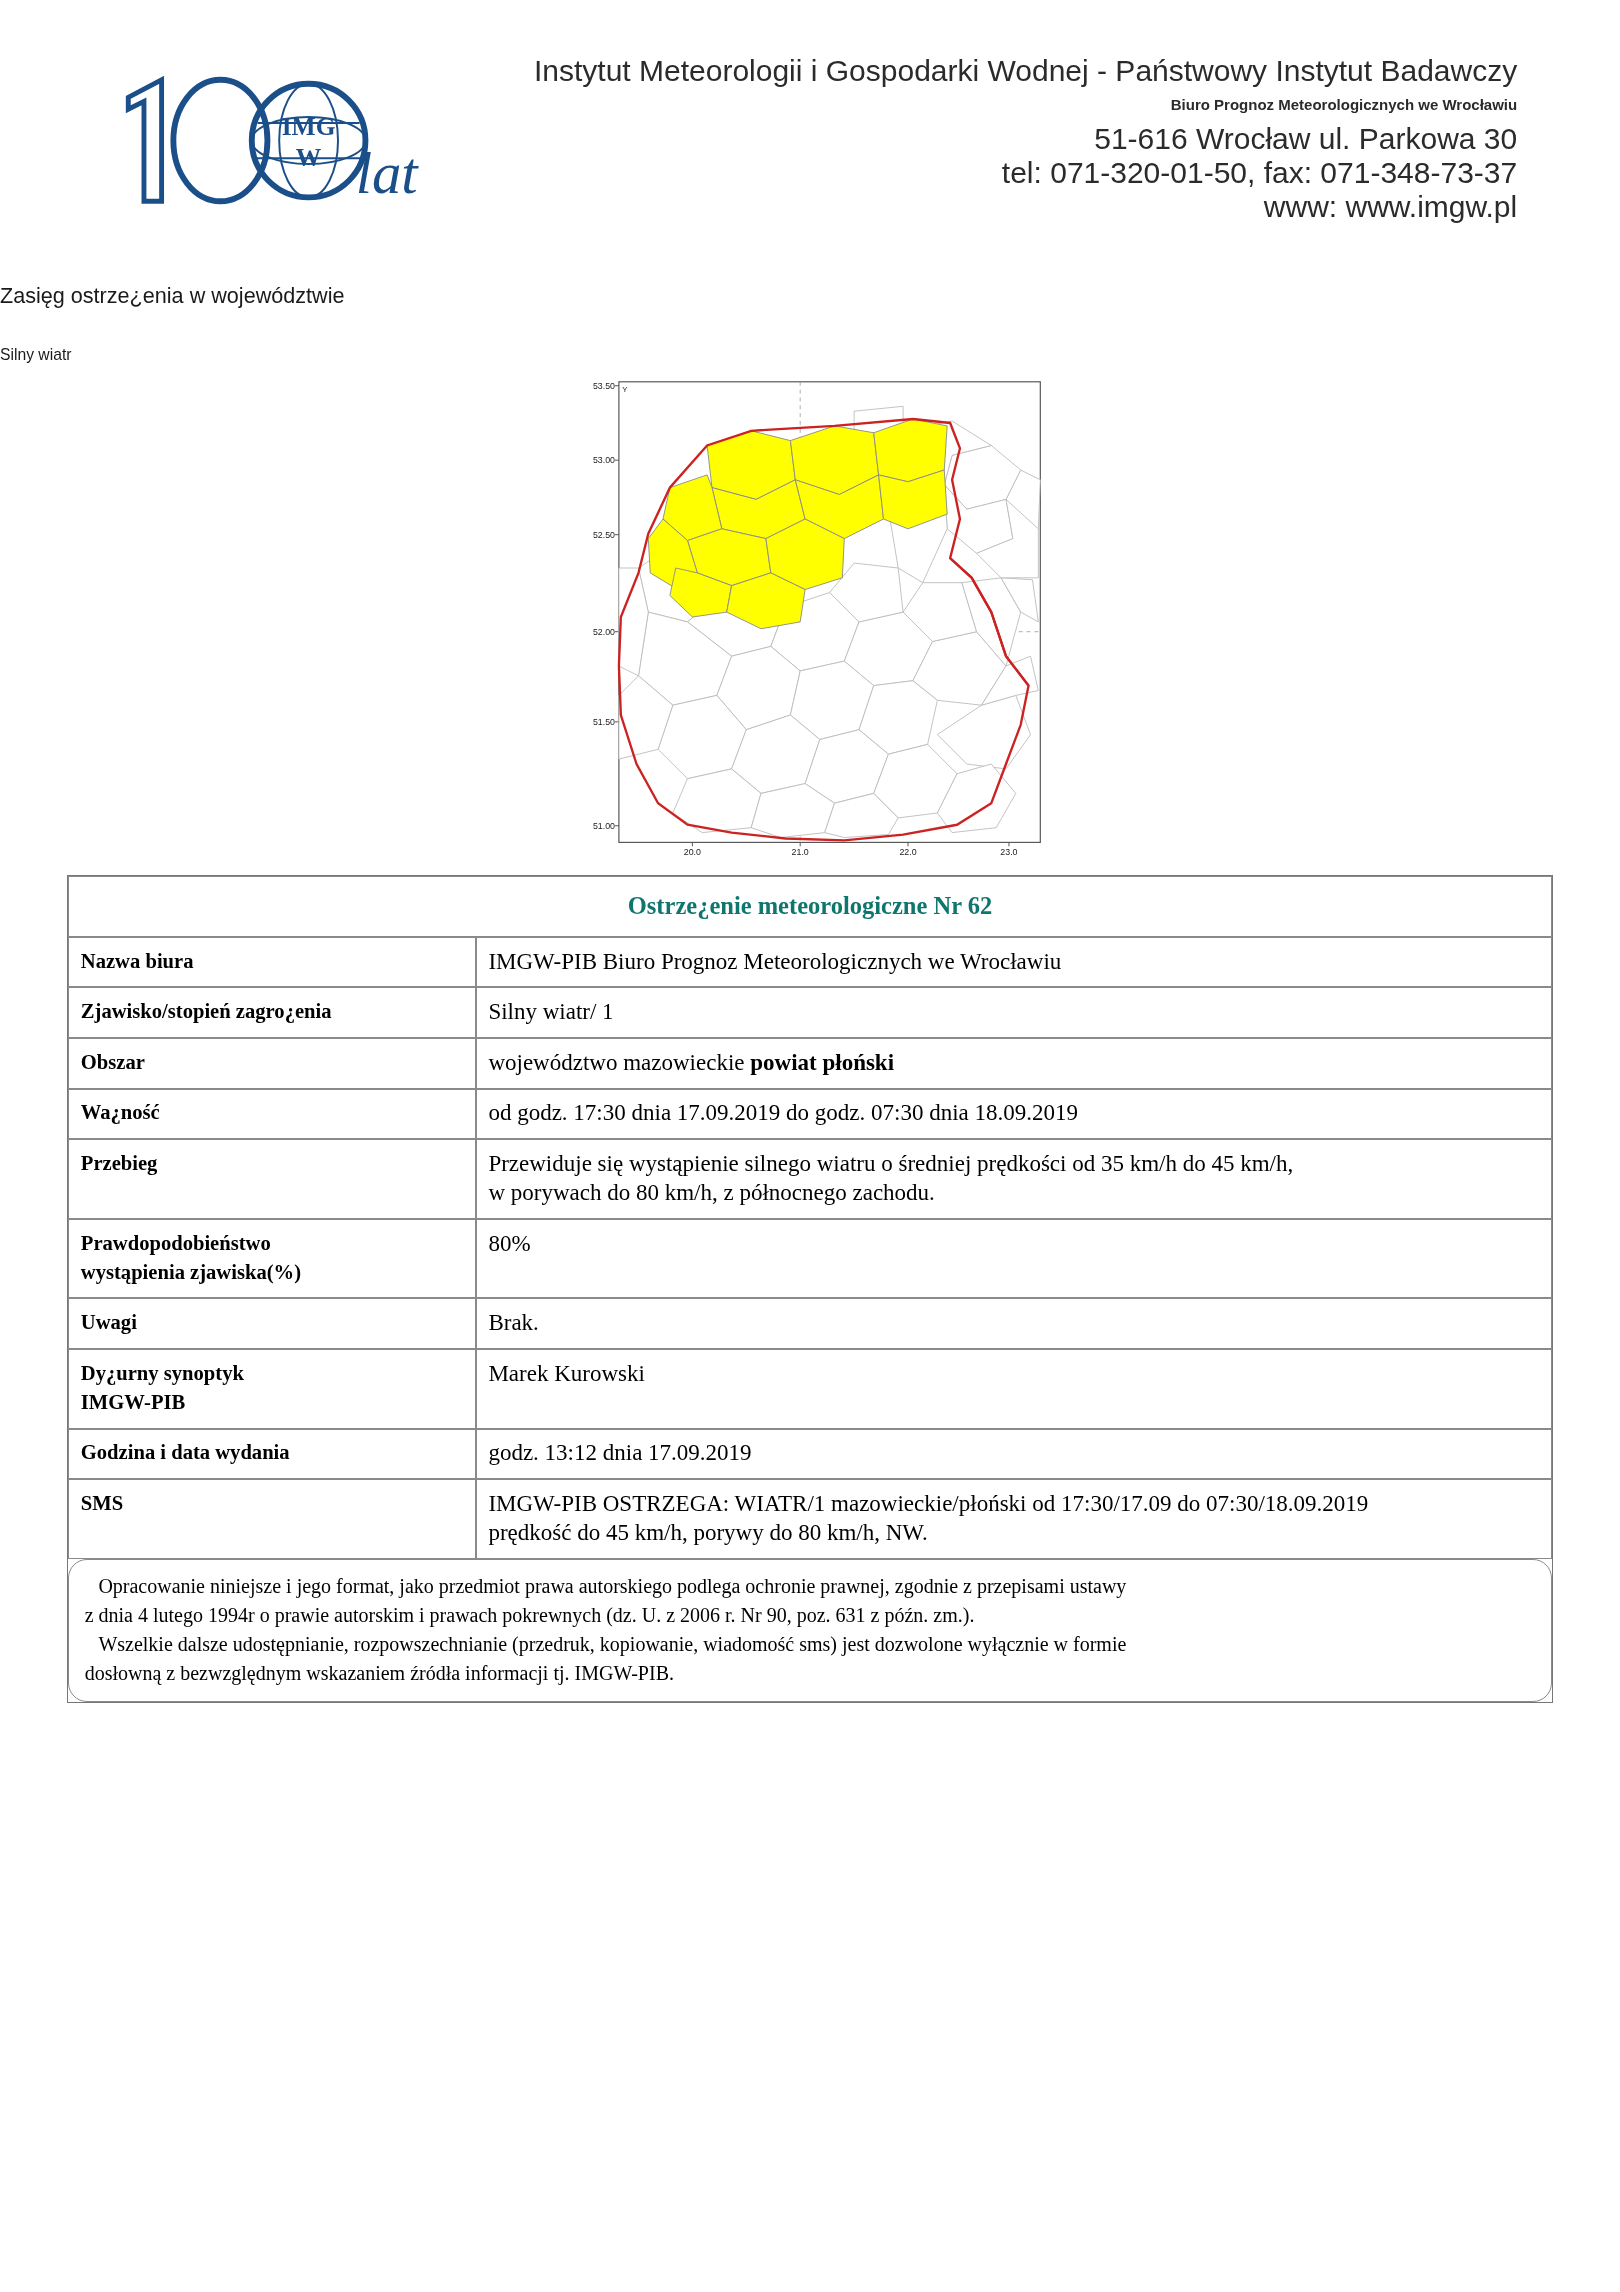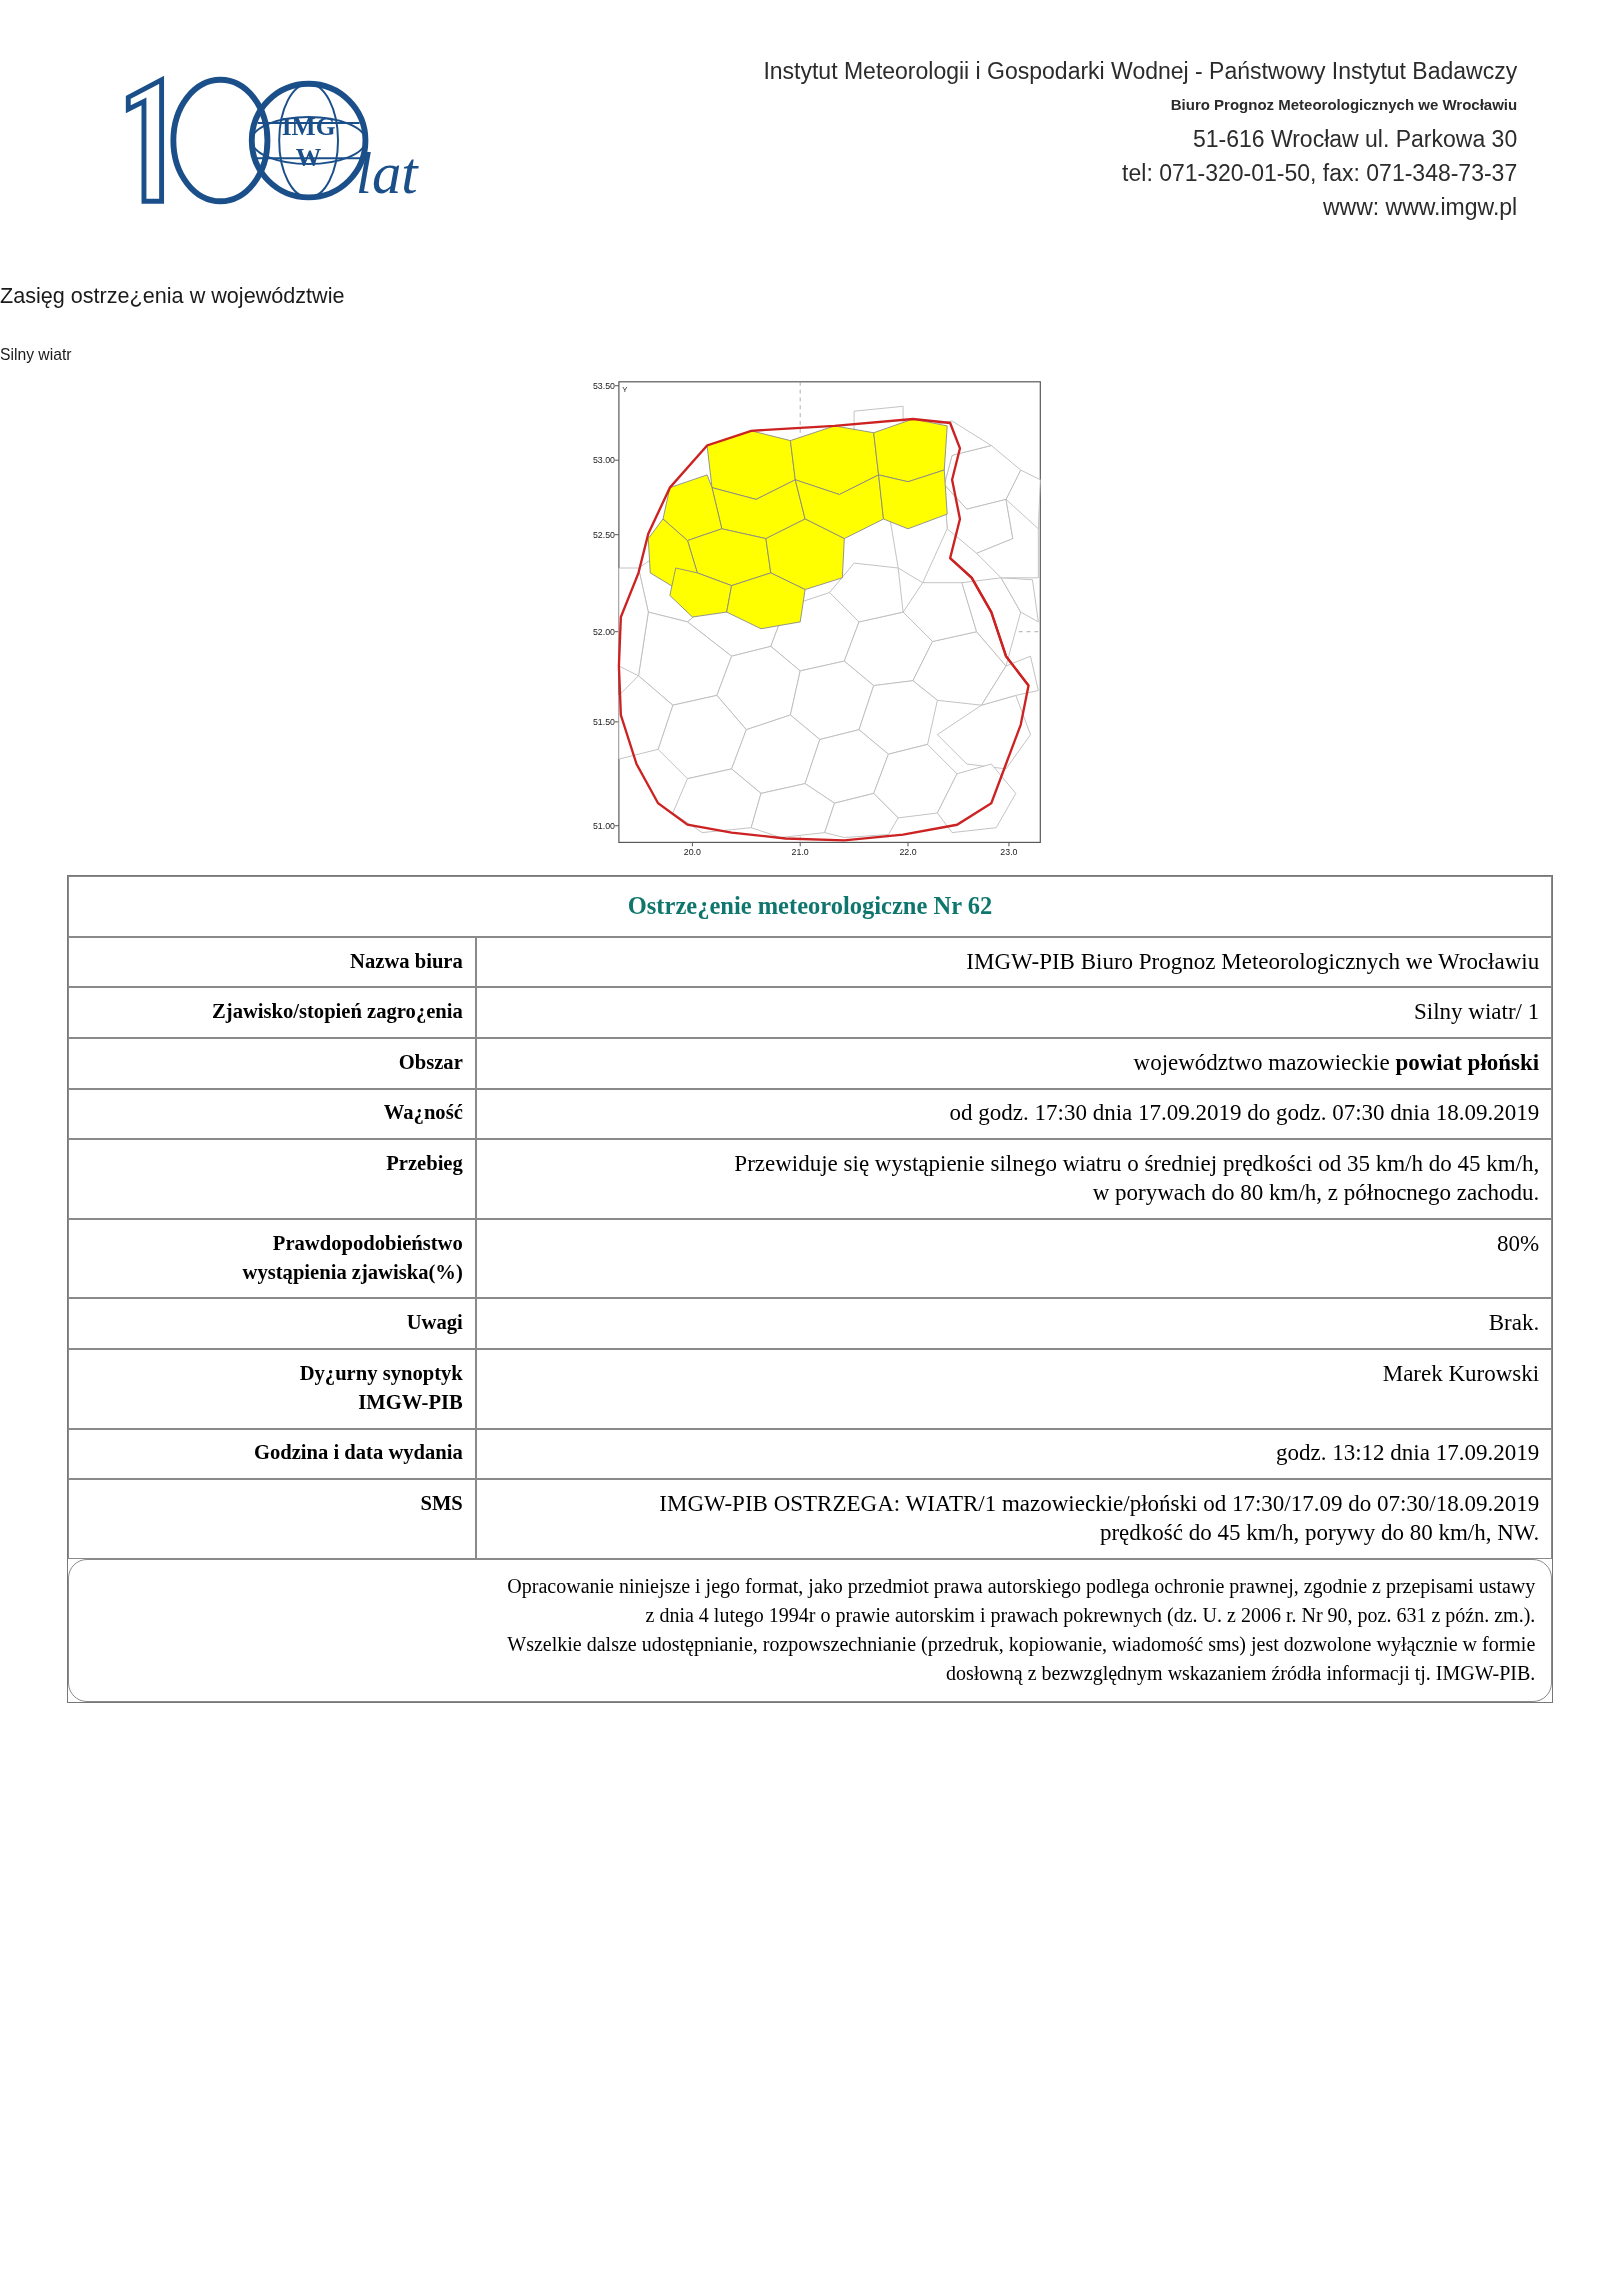--- a/index.html
+++ b/index.html
@@ -36,21 +36,21 @@
   .logo svg { display: block; }
 
   .header-text {
     flex: 1 1 auto;
     text-align: right;
     font-family: "Liberation Sans", sans-serif;
     color: #2b2b2b;
     padding-right: 9.8px;
   }
   .header-text .line {
-    font-size: 23px;
+    font-size: 30px;
     line-height: 34px;
     white-space: nowrap;
   }
   .header-text .line.bold {
     font-weight: bold;
     font-size: 15px;
   }
 
   
   .map-section {
@@ -82,21 +82,20 @@
     border-spacing: 0;
     border: 1px solid #777;
     background: #fff;
   }
   .warning-table td {
     border: 1px solid #8a8a8a;
     padding: 8.8px 11.8px 10.8px 11.8px;
     font-size: 20.6px;
     line-height: 29px;
     vertical-align: top;
-    text-align: right;
   }
   .title-row td {
     text-align: center;
     color: #0f766e;
     font-weight: bold;
     font-size: 24.5px;
     padding: 13.7px 0 15.7px 0;
   }
   td.label {
     width: 382px;

